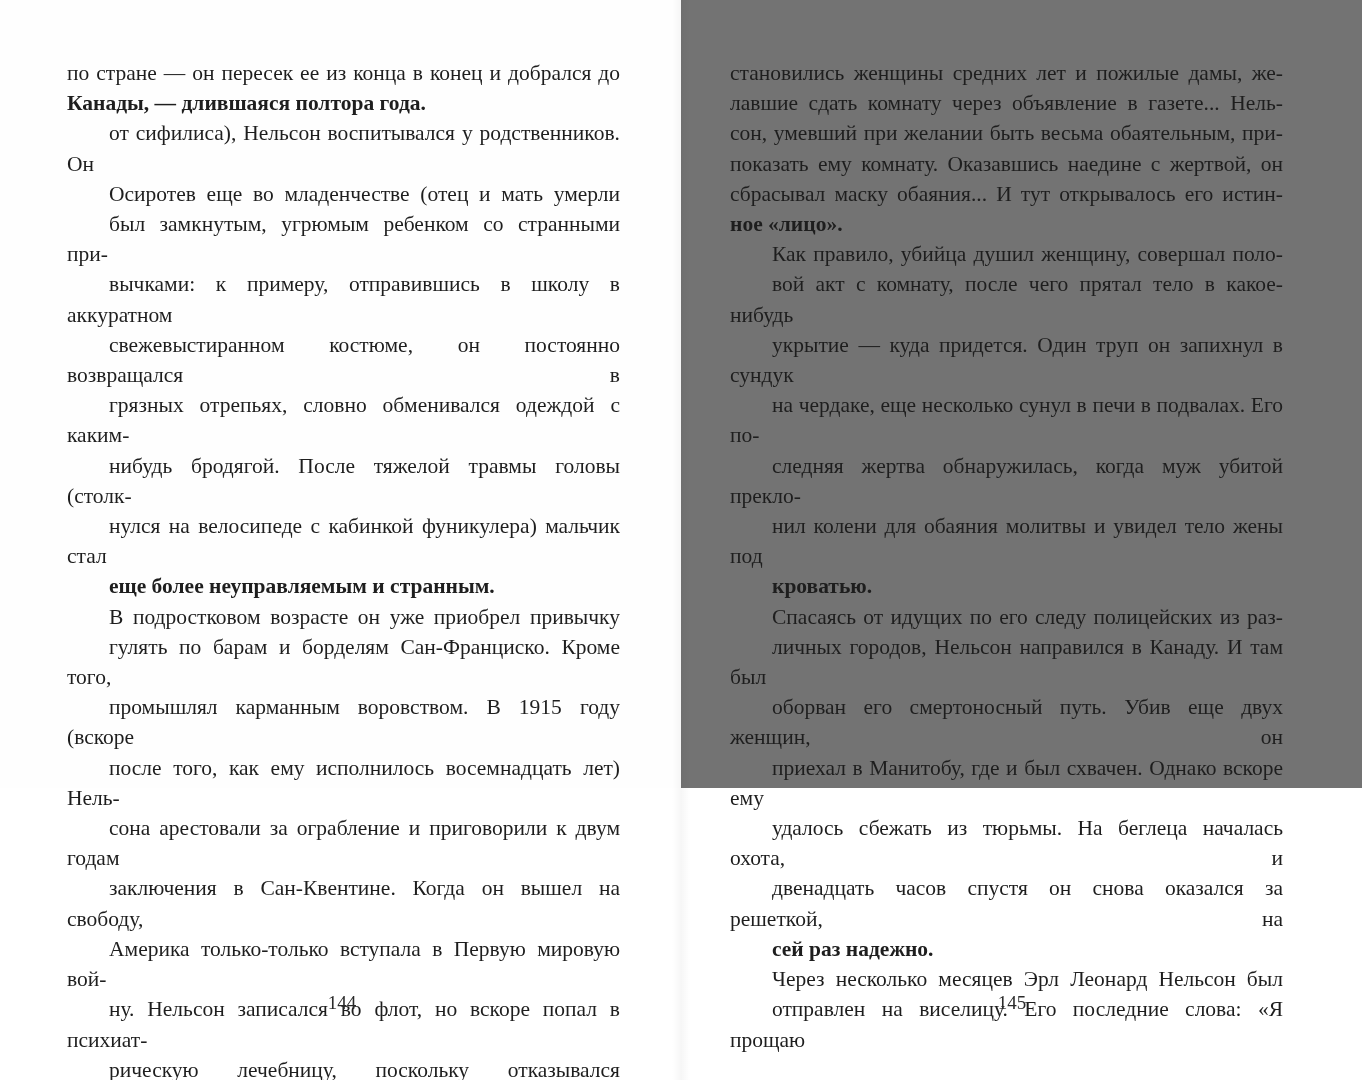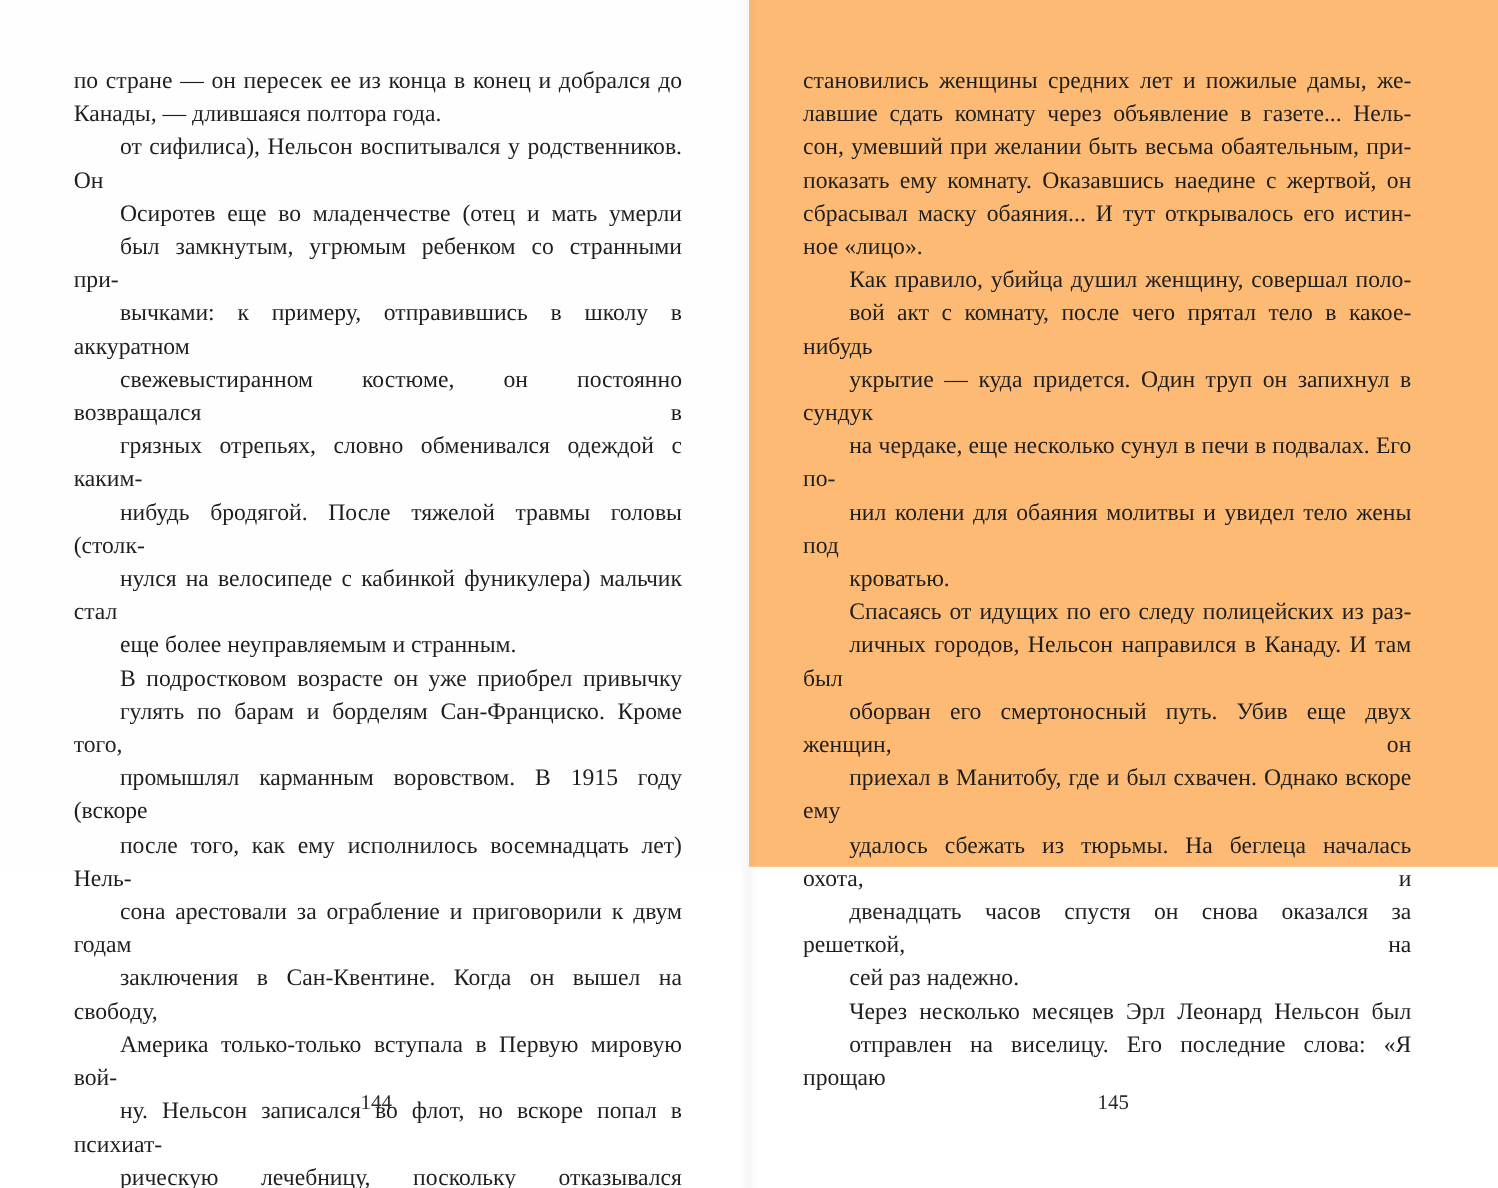--- a/index.html
+++ b/index.html
@@ -6,38 +6,38 @@
   body {
     width: 1362px; height: 1080px; overflow: hidden;
     background: #ffffff;
     font-family: "Liberation Serif", "DejaVu Serif", serif;
     color: #1e1e1e;
     position: relative;
   }
   .spread { position: absolute; inset: 0; display: block; }
   .page { position: absolute; top: 0; height: 788px; }
   .page.left  { left: 0; width: 681px; background: #fefefe; }
-  .page.right { left: 681px; width: 681px; background: #fdba74; }
+  .page.right { left: 681px; width: 681px; background: #737373; }
   .gutter {
     position: absolute; left: 672px; top: 0; width: 18px; height: 1080px;
     background: linear-gradient(to right, rgba(0,0,0,0) 0%, rgba(0,0,0,0.035) 50%, rgba(0,0,0,0) 100%);
   }
   .text-block {
     position: absolute;
     font-size: 21.5px;
     line-height: 30.2px;
     text-align: justify;
     hyphens: manual;
   }
   .left .text-block  { left: 67px; top: 58px; width: 553px; }
   .right .text-block { left: 49px; top: 58px; width: 553px; }
   .text-block p { margin: 0; text-indent: 0; }
   .text-block p.indent { text-indent: 42px; }
   .text-block p .line { display: block; text-align: justify; text-align-last: justify; }
-  .text-block p .line.last { text-align-last: left; }
+  .text-block p .line.last { text-align-last: left; font-weight: bold; }
   .page-number {
     position: absolute; top: 992px; width: 100%;
     text-align: center; font-size: 19px; color: #2a2a2a;
   }
   .left .page-number { left: 22px; width: 640px; }
   .right .page-number { left: 0; width: 662px; font-family: Liberation Serif, serif; }
 </style>
 </head>
 <body>
 
@@ -84,20 +84,21 @@
             <span class="line">сон, умевший при желании быть весьма обаятельным, при-</span>
             <span class="line">показать ему комнату. Оказавшись наедине с жертвой, он</span>
             <span class="line">сбрасывал маску обаяния... И тут открывалось его истин-</span>
             <span class="line last">ное «лицо».</span>
           </p>
           <p class="indent">
             <span class="line">Как правило, убийца душил женщину, совершал поло-</span>
             <span class="line">вой акт с комнату, после чего прятал тело в какое-нибудь</span>
             <span class="line">укрытие — куда придется. Один труп он запихнул в сундук</span>
             <span class="line">на чердаке, еще несколько сунул в печи в подвалах. Его по-</span>
+            <span class="line">следняя жертва обнаружилась, когда муж убитой прекло-</span>
             <span class="line">нил колени для обаяния молитвы и увидел тело жены под</span>
             <span class="line last">кроватью.</span>
           </p>
           <p class="indent">
             <span class="line">Спасаясь от идущих по его следу полицейских из раз-</span>
             <span class="line">личных городов, Нельсон направился в Канаду. И там был</span>
             <span class="line">оборван его смертоносный путь. Убив еще двух женщин, он</span>
             <span class="line">приехал в Манитобу, где и был схвачен. Однако вскоре ему</span>
             <span class="line">удалось сбежать из тюрьмы. На беглеца началась охота, и</span>
             <span class="line">двенадцать часов спустя он снова оказался за решеткой, на</span>

